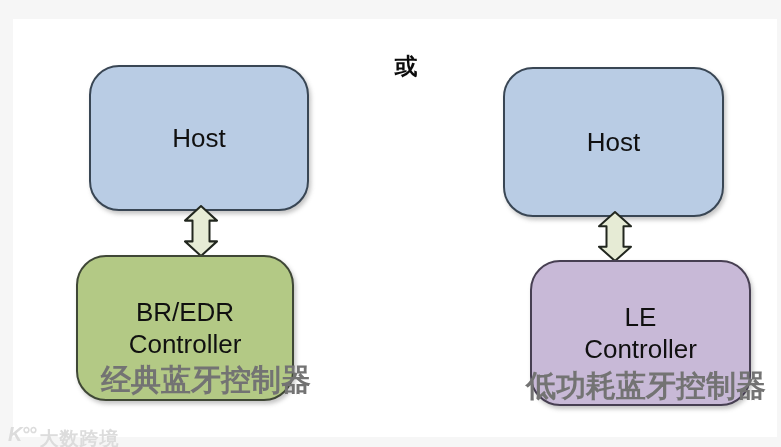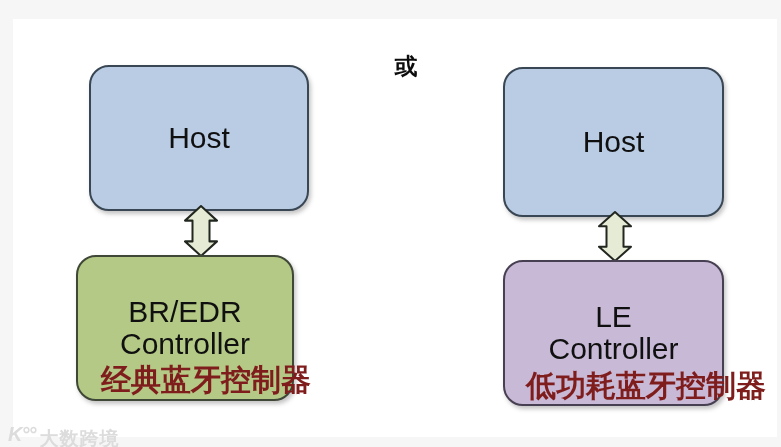--- a/index.html
+++ b/index.html
@@ -12,51 +12,51 @@
   }
   .stage { position: absolute; left: 0; top: 0; width: 781px; height: 447px; }
   .panel {
     position: absolute;
     left: 13px; top: 19px; width: 764px; height: 418px;
     background: #ffffff;
   }
   .box {
     position: absolute;
     border: 2px solid #3d4651;
-    border-radius: 20px;
+    border-radius: 30px;
     display: flex;
     flex-direction: column;
     align-items: center;
     justify-content: center;
     text-align: center;
     color: #101010;
-    font-size: 30px;
+    font-size: 26px;
     line-height: 32px;
     box-shadow: 2px 3px 4px rgba(125,125,125,0.45);
   }
   .host-left  { left: 89px;  top: 65px;  width: 216px; height: 142px; background: #b9cce4; border-color: #394654; }
   .host-right { left: 503px; top: 67px;  width: 217px; height: 146px; background: #b9cce4; border-color: #394654; }
   .ctrl-left  { left: 76px;  top: 255px; width: 214px; height: 142px; background: #b3c985; border-color: #3f4736; }
-  .ctrl-right { left: 503px; top: 260px; width: 217px; height: 142px; background: #c8b9d7; border-color: #473f52; }
+  .ctrl-right { left: 530px; top: 260px; width: 217px; height: 142px; background: #c8b9d7; border-color: #473f52; }
   .arrow { position: absolute; width: 36px; }
   .arrow-left  { left: 183px; top: 205px; height: 52px; }
   .arrow-right { left: 597px; top: 211px; height: 51px; }
   .or-label {
     position: absolute;
     left: 384px; top: 51px; width: 44px;
     text-align: center;
     font-size: 23px;
     font-weight: 700;
     color: #0c0c0c;
   }
   .annotation {
     position: absolute;
     font-size: 30px;
     font-weight: 700;
-    color: #7f1d1d;
+    color: #737373;
     white-space: nowrap;
     letter-spacing: 0px;
     z-index: 3;
   }
   .anno-left  { left: 100px; top: 360px; width: 212px; text-align: center; }
   .anno-right { left: 524px; top: 366px; width: 244px; text-align: center; }
   .watermark {
     position: absolute;
     left: 8px; top: 416px;
     display: flex;

